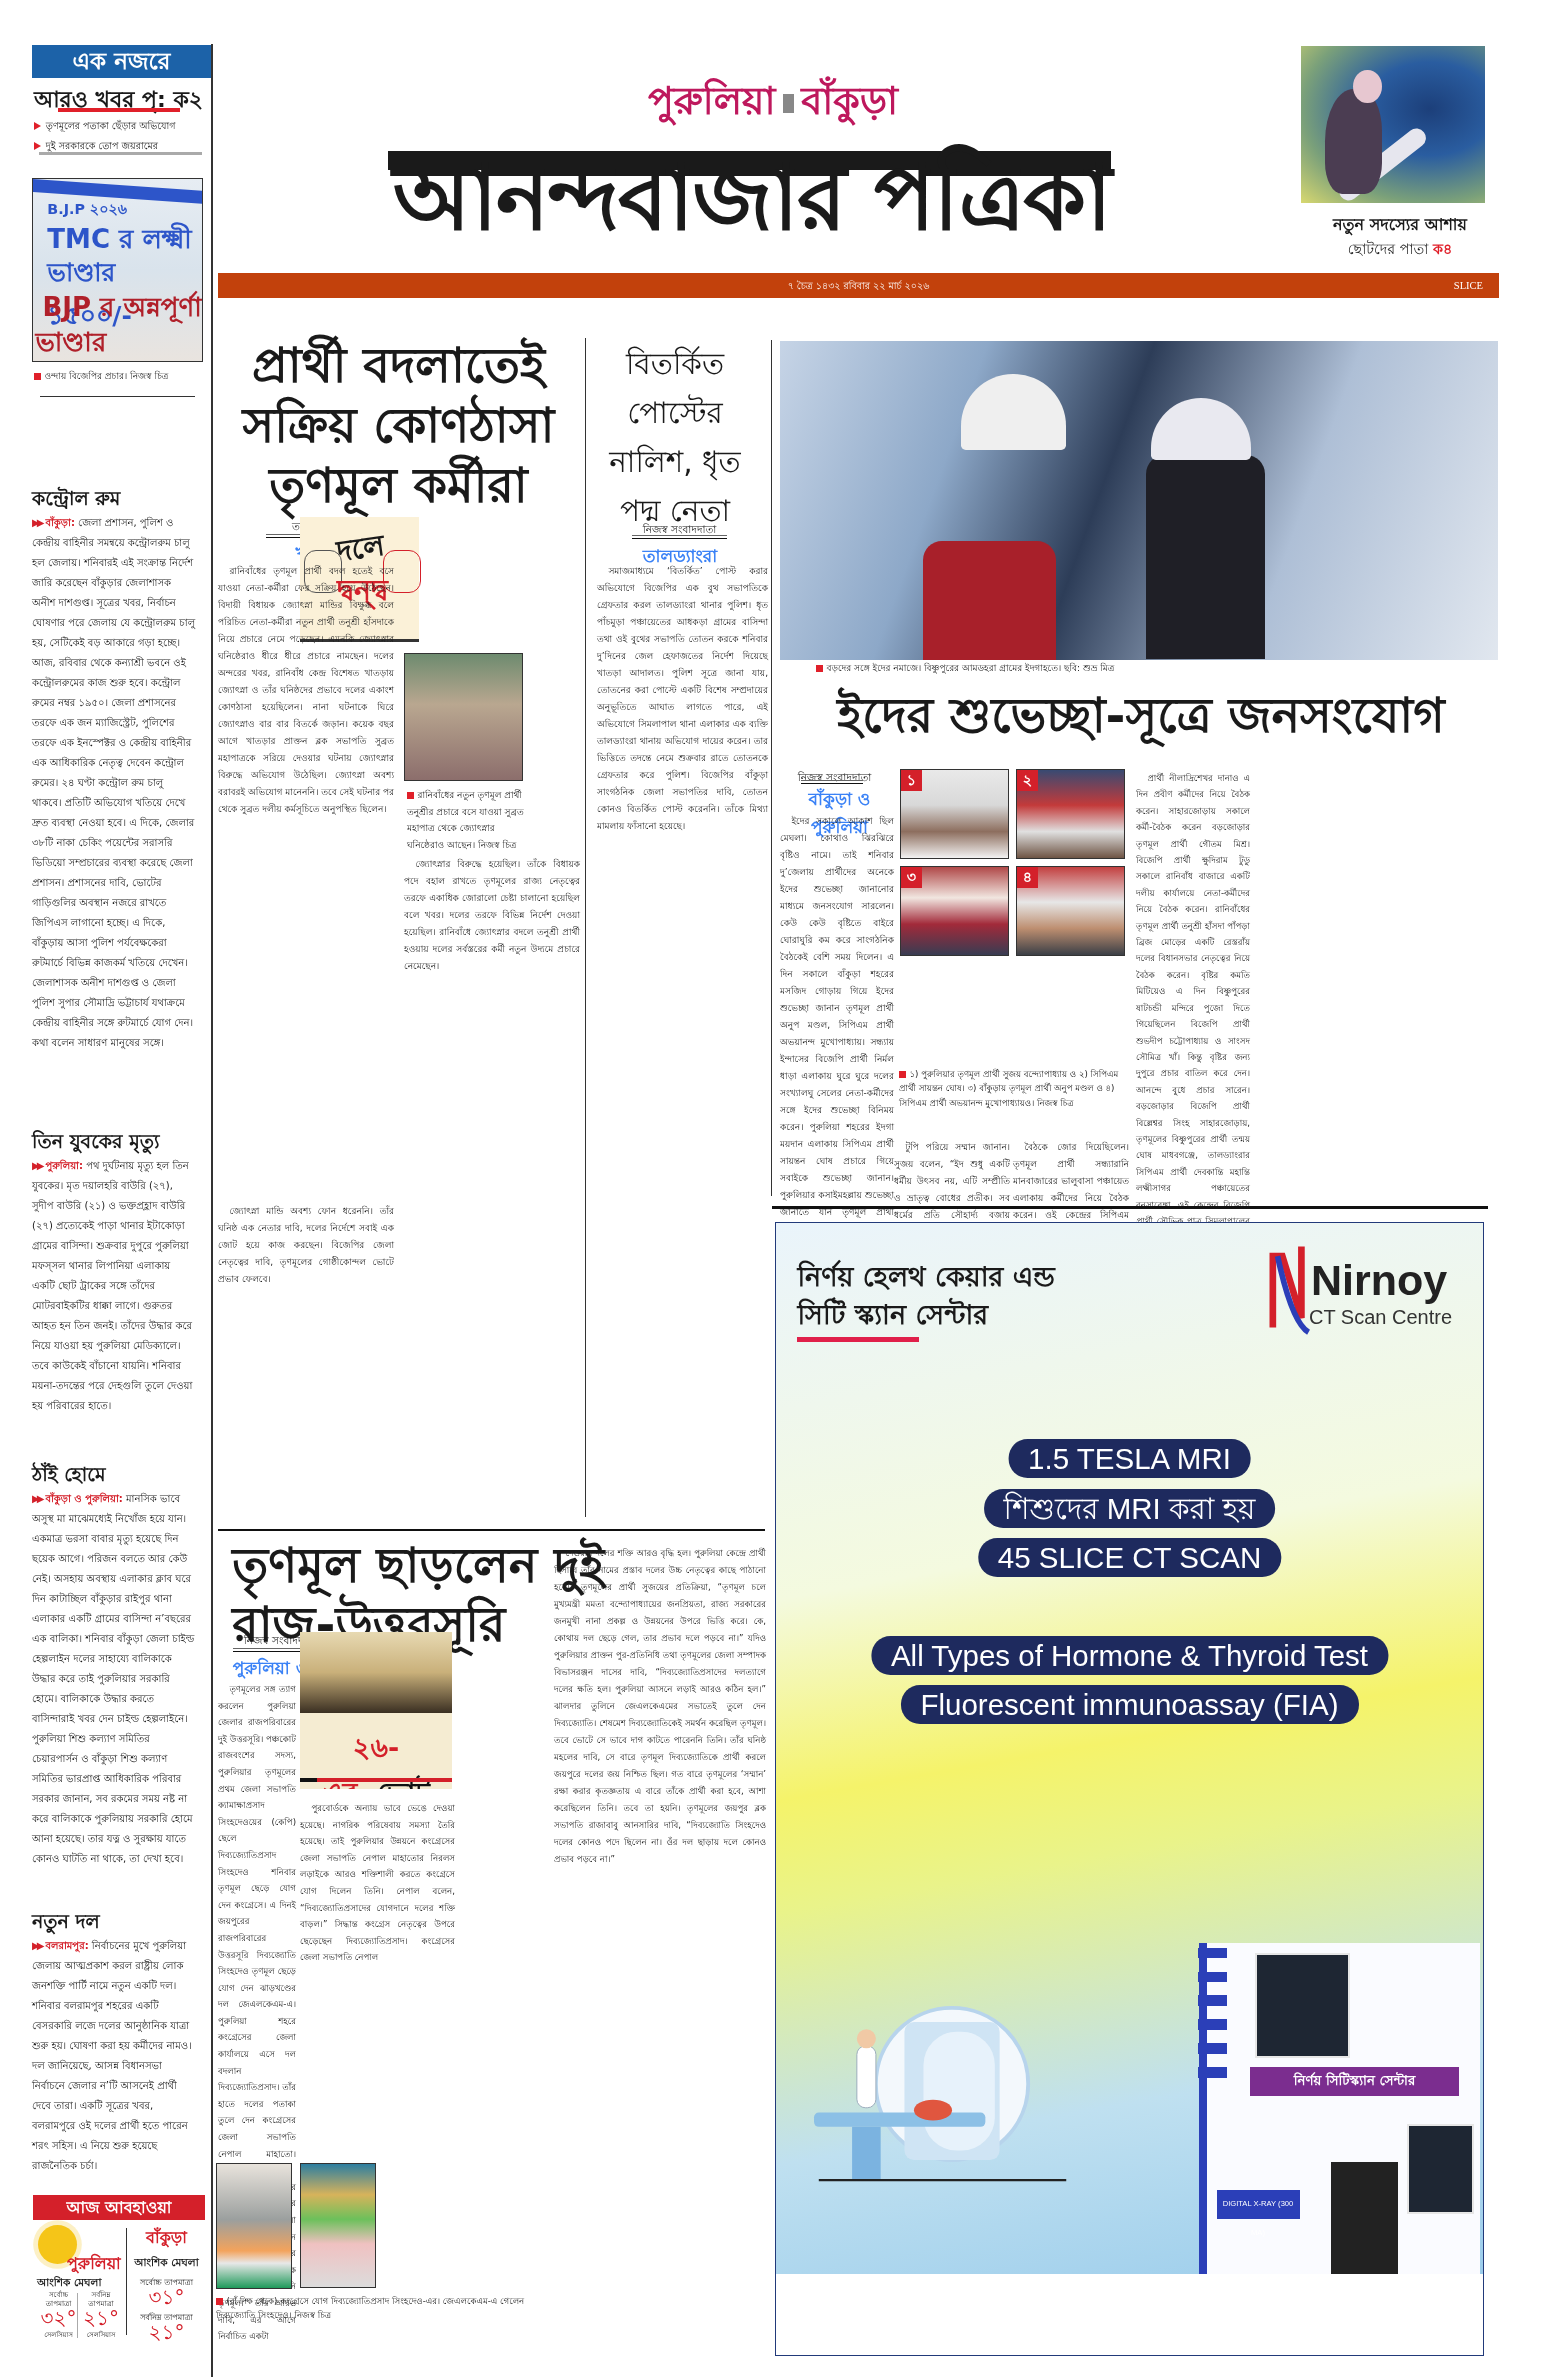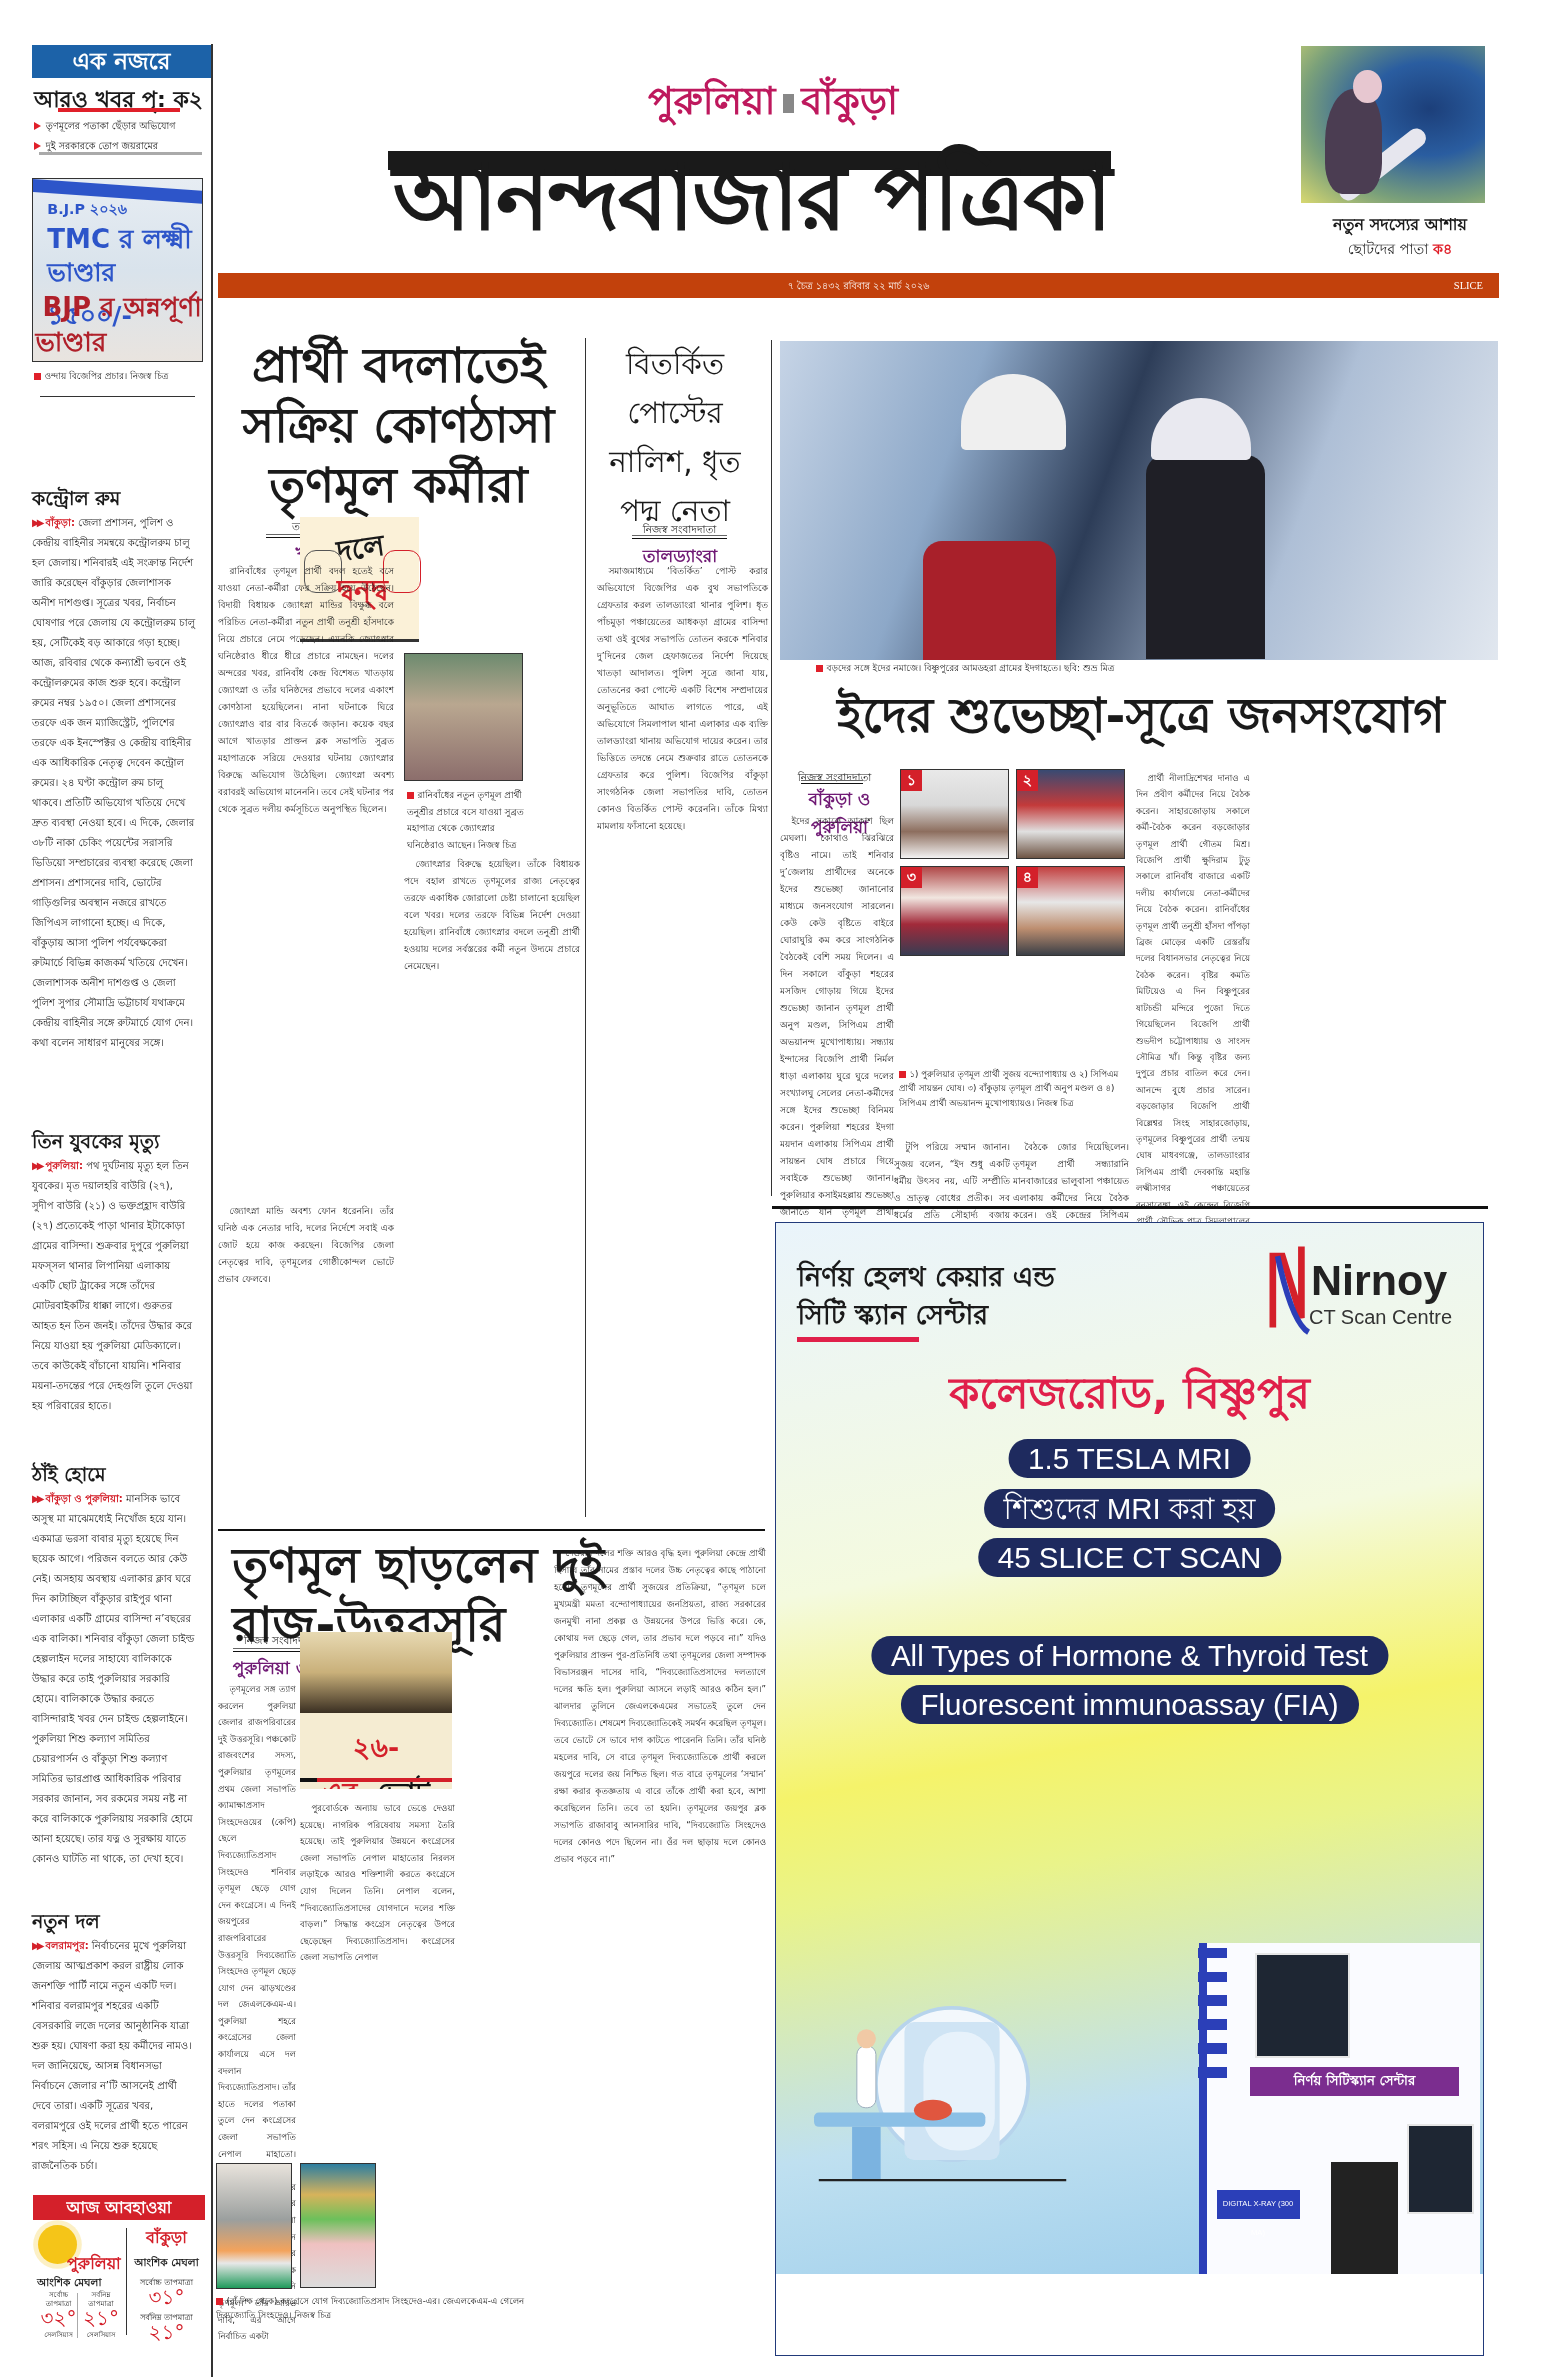--- a/index.html
+++ b/index.html
@@ -57,21 +57,21 @@
   .bird-body { position: absolute; left: 24px; top: 43px; width: 57px; height: 105px; background: #4b3d52; border-radius: 50% 40% 30% 30%; }
   .bird-head { position: absolute; left: 52px; top: 24px; width: 28.5px; height: 33px; background: #e7c7d0; border-radius: 50%; }
   .bird-perch { position: absolute; left: 28.5px; top: 109px; width: 105px; height: 19px; background: #e6e6ee; transform: rotate(-38deg); border-radius: 9.5px; }
   .bird-cap1 { left: 1305px; top: 212px; width: 190px; text-align: center; font-size: 16px; font-weight: bold; }
   .bird-cap2 { left: 1305px; top: 238px; width: 190px; text-align: center; font-size: 14.3px; }
   .bird-cap2 .red { color: #e0202a; font-weight: bold; }
 
   
   .hl { font-weight: bold; text-align: center; }
   .byline { font-size: 10.5px; text-align: center; }
-  .dateline { color: #701a75; font-weight: bold; text-align: center; }
+  .dateline { color: #3b82f6; font-weight: bold; text-align: center; }
   .dbl-rule { height: 4.3px; border-top: 1.4px solid #666; border-bottom: 1.9px solid #111; }
   .body { font-size: 9px; line-height: 17px; text-align: justify; color: #222; }
   .body p { text-indent: 11.4px; }
   .vrule { background: #333; width: 1px; }
 
   
   .lead-h { left: 218px; top: 335px; width: 361px; font-size: 48px; line-height: 60px; }
   .lead-by { left: 266px; top: 519px; width: 105px; }
   .lead-rule { left: 266px; top: 534px; width: 105px; }
   .lead-dl { left: 266px; top: 540px; width: 105px; font-size: 17px; }
@@ -316,21 +316,20 @@
 <div class="abs ad">
   <div class="ad-title1">নির্ণয় হেলথ কেয়ার এন্ড</div>
   <div class="ad-title2">সিটি স্ক্যান সেন্টার</div>
   <div class="ad-rule"></div>
   <svg class="ad-logo-n" viewBox="0 0 90 210">
     <path d="M10 190 L10 40 L30 40 L70 170 L70 20" stroke="#d4202a" stroke-width="14" fill="none"></path>
     <path d="M20 40 Q 50 180 85 200" stroke="#2b3fb8" stroke-width="12" fill="none"></path>
   </svg>
   <div class="ad-logo-name">Nirnoy</div>
   <div class="ad-logo-sub">CT Scan Centre</div>
-  <div class="ad-loc">কলেজরোড, বিষ্ণুপুর</div>
 
   <div class="pill" style="top:216px;">1.5 TESLA MRI</div>
   <div class="pill" style="top:266px;">শিশুদের MRI করা হয়</div>
   <div class="pill" style="top:315px;">45 SLICE CT SCAN</div>
   <div class="pill" style="top:462px;">Fluorescent immunoassay (FIA)</div>
   <div class="pill" style="top:413px;">All Types of Hormone &amp; Thyroid Test</div>
 
   <svg class="ad-illus" viewBox="0 0 580 380">
     <circle cx="330" cy="170" r="160" fill="#f3f8fc" stroke="#b7d4ec" stroke-width="8"></circle>
     <rect x="230" y="40" width="200" height="290" rx="20" fill="#cfe4f4"></rect>

